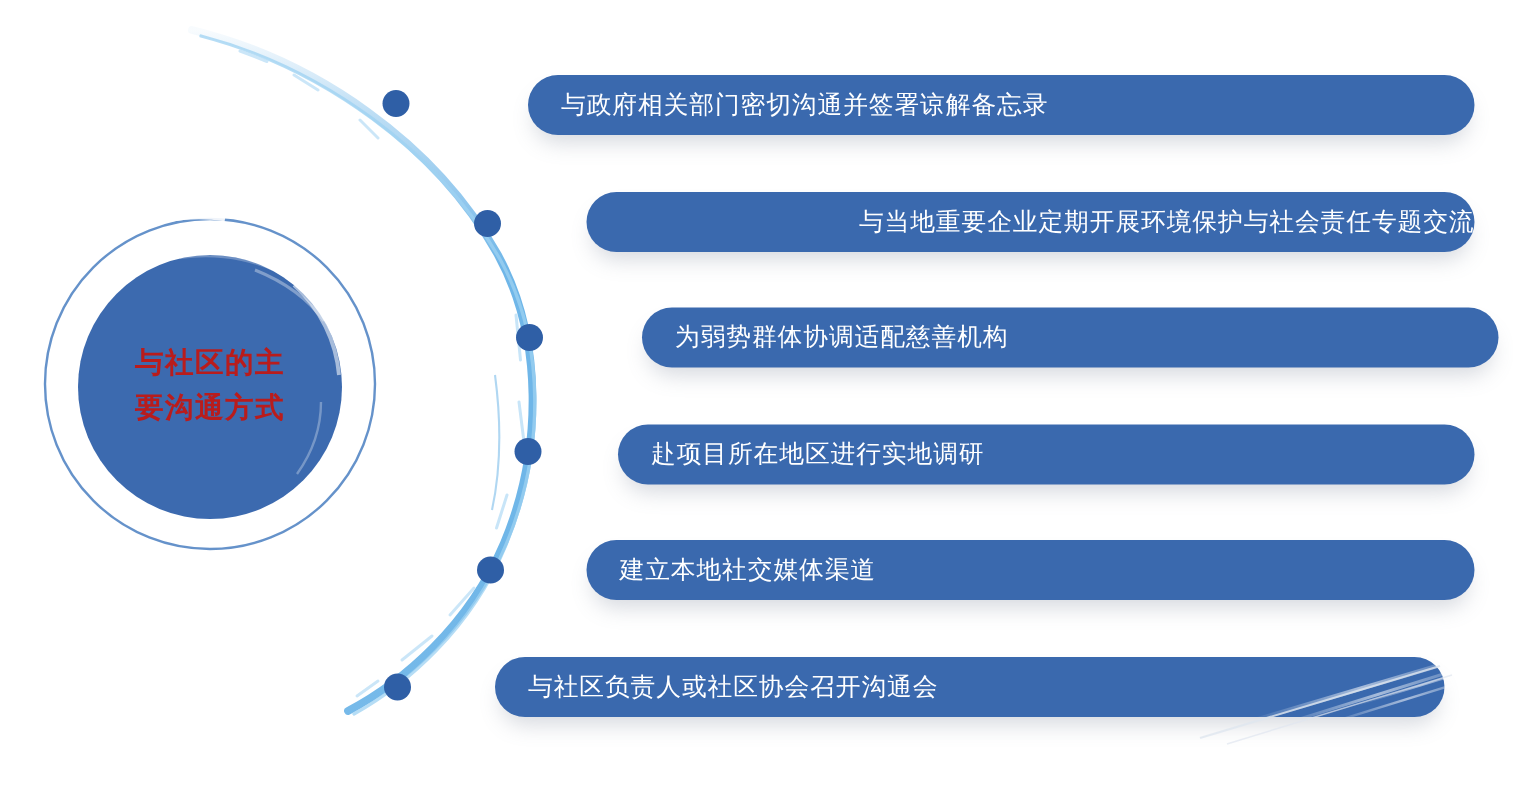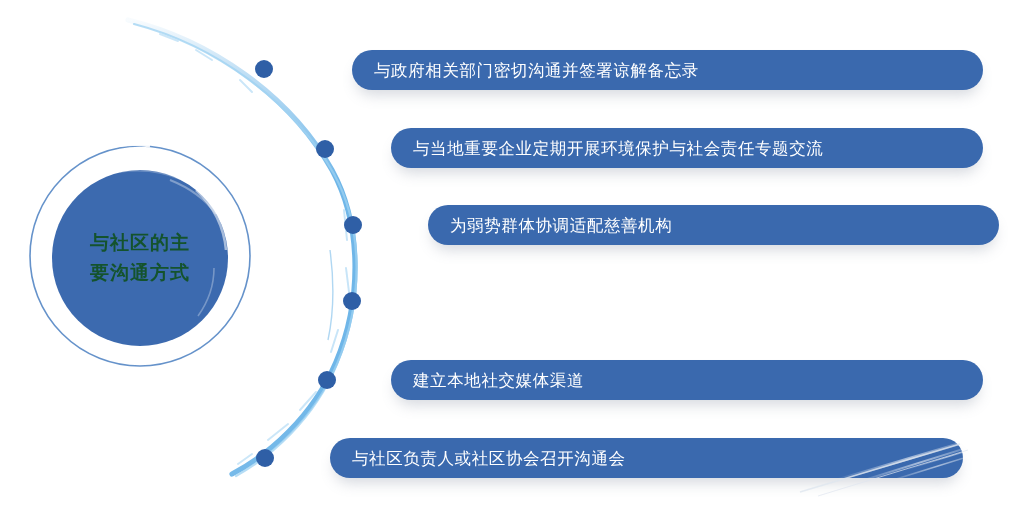--- a/index.html
+++ b/index.html
@@ -33,21 +33,21 @@
     top: 170px;
     width: 176px;
     height: 176px;
     display: flex;
     align-items: center;
     justify-content: center;
     z-index: 4;
   }
   .hub-label {
     position: relative;
-    color: #14532d;
+    color: #b91c1c;
     font-size: 19px;
     line-height: 30px;
     font-weight: bold;
     text-align: center;
     letter-spacing: 1px;
     white-space: pre-line;
     z-index: 5;
   }
   
   .pill {
@@ -63,21 +63,21 @@
   .pill-label {
     color: #ffffff;
     font-size: 16.5px;
     line-height: 40px;
     letter-spacing: 0.6px;
     padding-left: 22px;
     white-space: nowrap;
   }
   
   .pill.r0 { left: 352px; top: 50px;  width: 631px; }
-  .pill.r1 { left: 391px; top: 128px; width: 592px; }
+  .pill.r1 { left: 391px; top: 128px; width: 592px; justify-content: flex-end; }
   .pill.r2 { left: 428px; top: 205px; width: 571px; }
   .pill.r3 { left: 412px; top: 283px; width: 571px; }
   .pill.r4 { left: 391px; top: 360px; width: 592px; }
   .pill.r5 { left: 330px; top: 438px; width: 633px; }
 </style>
 </head>
 <body>
 
 <div id="stage">
 
@@ -144,20 +144,23 @@
 
   <div class="pill r0">
     <span class="pill-label">与政府相关部门密切沟通并签署谅解备忘录</span>
   </div>
   <div class="pill r1">
     <span class="pill-label">与当地重要企业定期开展环境保护与社会责任专题交流</span>
   </div>
   <div class="pill r2">
     <span class="pill-label">为弱势群体协调适配慈善机构</span>
   </div>
+  <div class="pill r3">
+    <span class="pill-label">赴项目所在地区进行实地调研</span>
+  </div>
   <div class="pill r4">
     <span class="pill-label">建立本地社交媒体渠道</span>
   </div>
   <div class="pill r5">
     <span class="pill-label">与社区负责人或社区协会召开沟通会</span>
   </div>
 
   <svg style="position:absolute;left:0;top:0;width:1011px;height:523px;pointer-events:none;z-index:4" viewBox="0 0 1011 523">
     <g clip-path="url(#clipBottomPill)">
       <path d="M830 482 L 985 436" stroke="url(#streak)" stroke-width="3" fill="none"></path>

